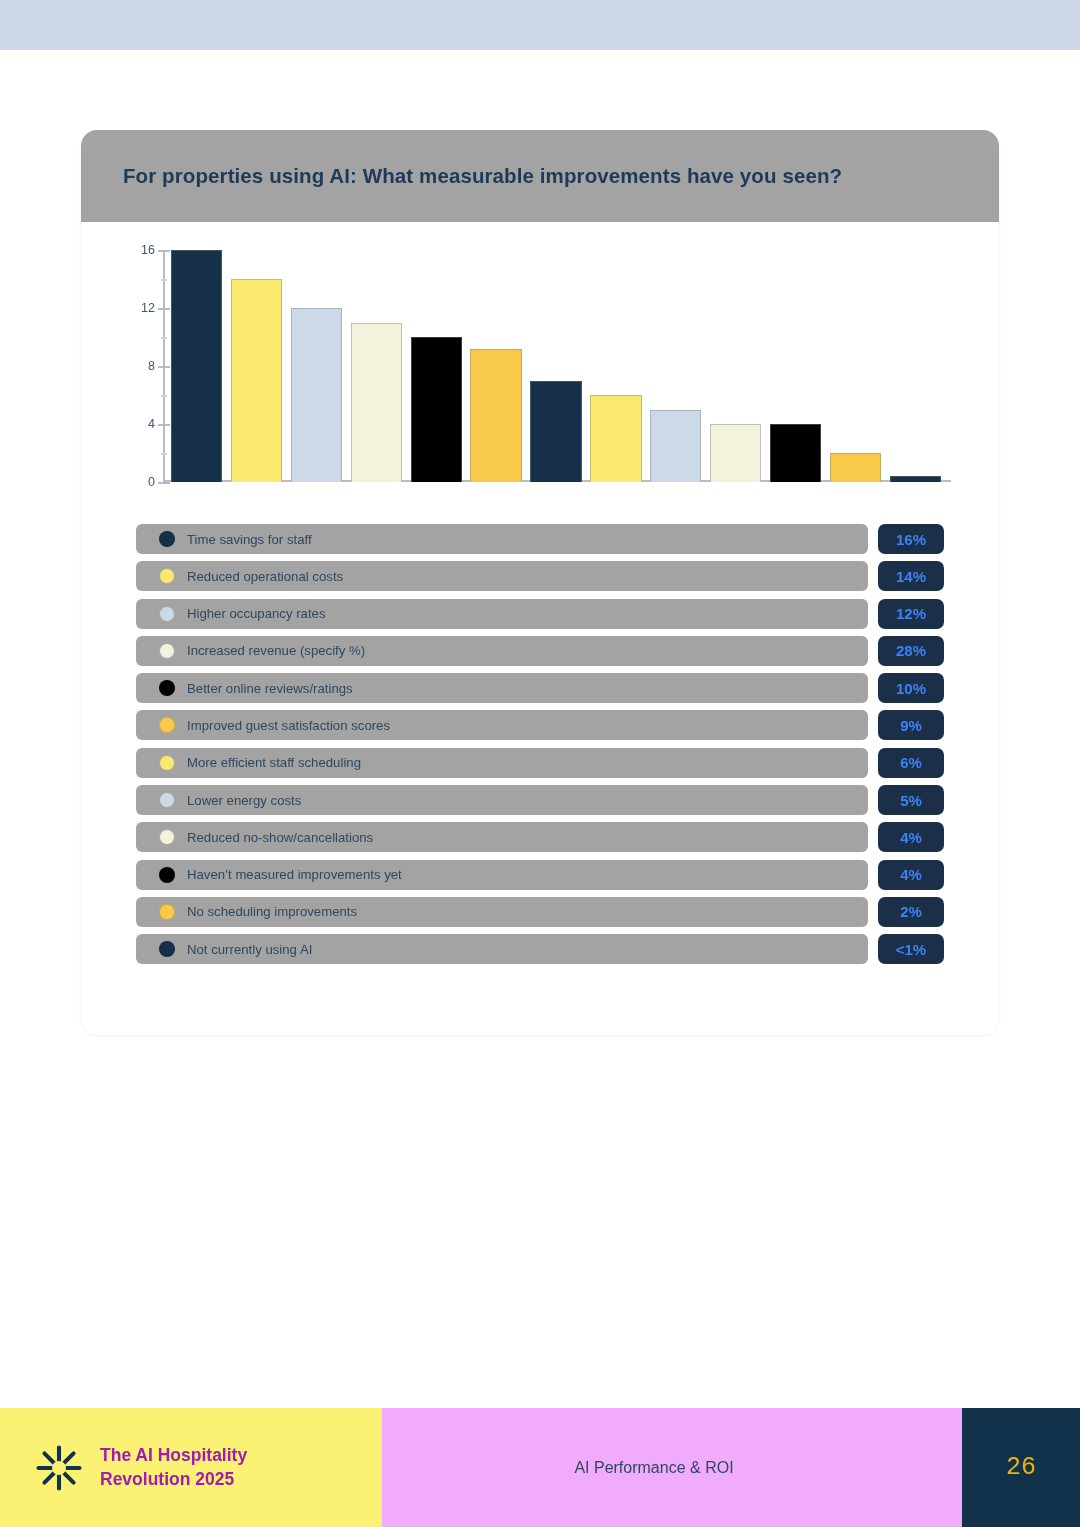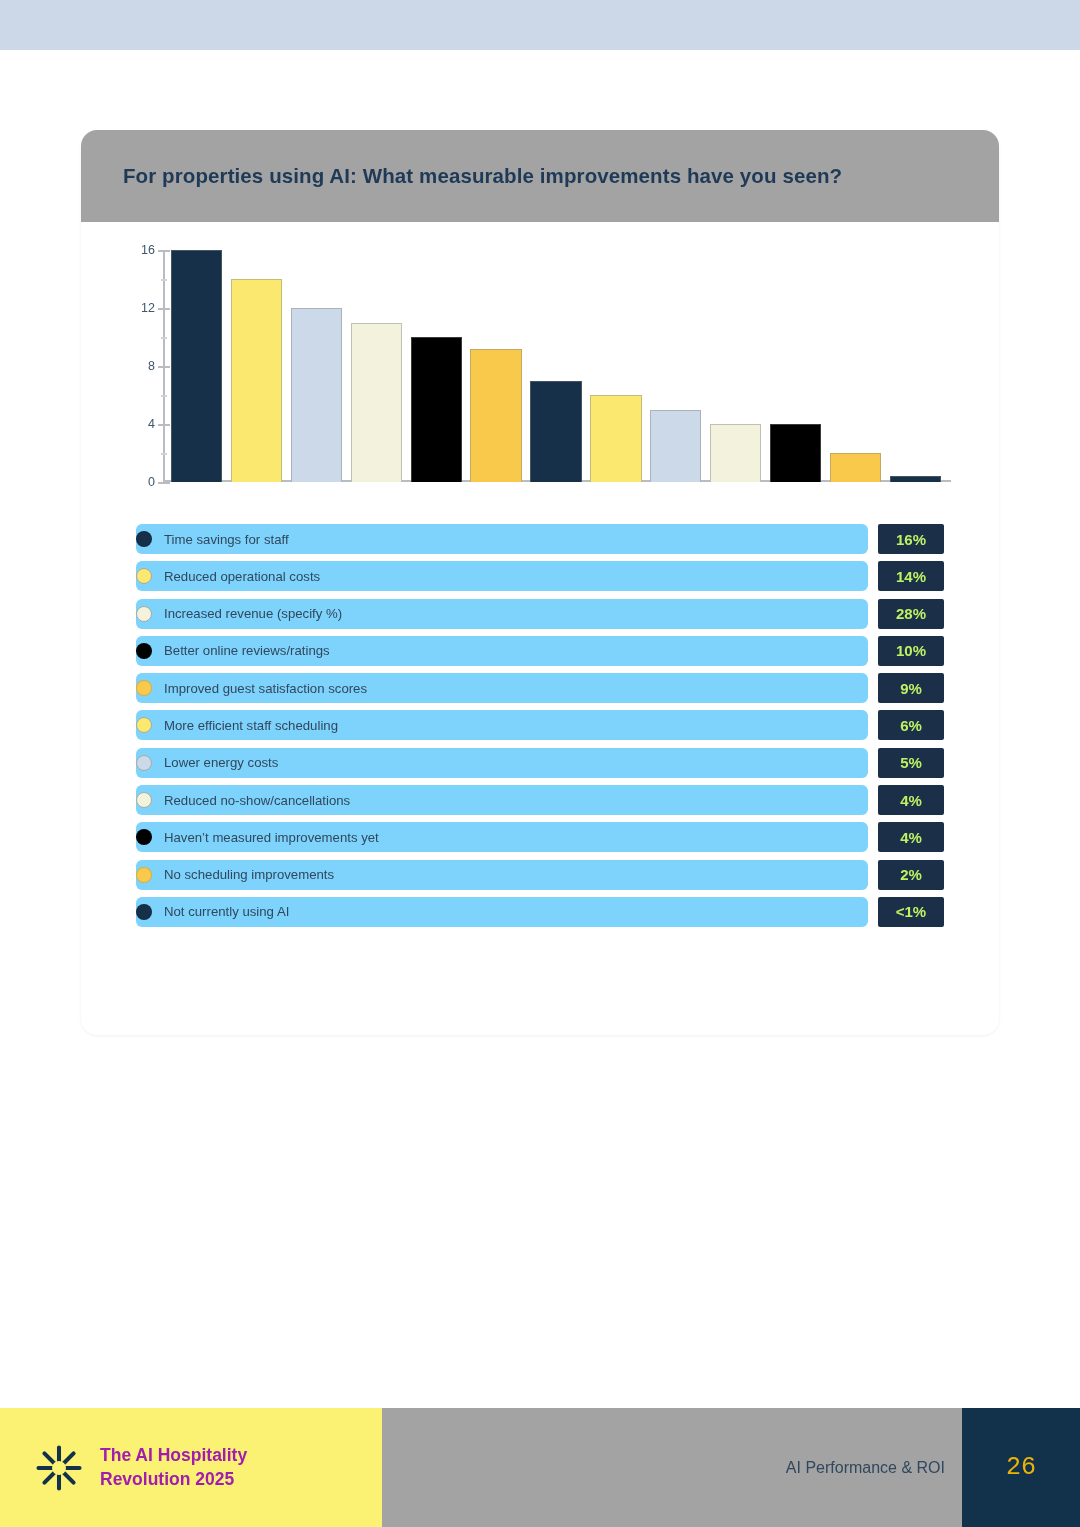--- a/index.html
+++ b/index.html
@@ -128,25 +128,25 @@
     gap: 7.3px;
   }
   .legend-row {
     display: flex;
     align-items: center;
     height: 30px;
   }
   .legend-pill {
     flex: 1 1 auto;
     height: 30px;
-    background: #7dd3fc;
+    background: #a3a3a3;
     border-radius: 6px;
     display: flex;
     align-items: center;
-    padding-left: 0;
+    padding-left: 23px;
     box-sizing: border-box;
     margin-right: 10px;
   }
   .legend-dot {
     width: 16px;
     height: 16px;
     border-radius: 50%;
     flex: 0 0 auto;
     margin-right: 12px;
     box-sizing: border-box;
@@ -154,22 +154,22 @@
   .legend-label {
     font-size: 13.2px;
     color: #31475d;
     white-space: nowrap;
   }
   .legend-badge {
     flex: 0 0 auto;
     min-width: 66px;
     height: 30px;
     background: #1b3048;
-    color: #bef264;
-    border-radius: 2px;
+    color: #3b82f6;
+    border-radius: 7px;
     font-size: 15px;
     font-weight: 700;
     display: flex;
     align-items: center;
     justify-content: center;
     box-sizing: border-box;
     padding: 8px 6px;
   }
 
   
@@ -196,25 +196,25 @@
     margin-right: 14px;
   }
   .brand-text {
     font-size: 17.5px;
     font-weight: 700;
     color: #a21caf;
     line-height: 1.32;
   }
   .footer-mid {
     flex: 1 1 auto;
-    background: #a3a3a3;
-    display: flex;
-    align-items: center;
-    justify-content: flex-end;
-    padding-right: 17px;
+    background: #f0abfc;
+    display: flex;
+    align-items: center;
+    justify-content: center;
+    padding-right: 36px;
     box-sizing: border-box;
   }
   .footer-section {
     font-size: 16px;
     color: #31475d;
   }
   .footer-page {
     width: 118px;
     background: #12314b;
     display: flex;
@@ -284,20 +284,27 @@
             <span class="legend-label">Time savings for staff</span>
           </div>
           <div class="legend-badge">16%</div>
         </div>
         <div class="legend-row">
           <div class="legend-pill">
             <span class="legend-dot" style="background: rgb(251, 232, 110); border: 1px solid rgb(169, 170, 162);"></span>
             <span class="legend-label">Reduced operational costs</span>
           </div>
           <div class="legend-badge">14%</div>
+        </div>
+        <div class="legend-row">
+          <div class="legend-pill">
+            <span class="legend-dot" style="background: rgb(203, 217, 232); border: 1px solid rgb(169, 170, 162);"></span>
+            <span class="legend-label">Higher occupancy rates</span>
+          </div>
+          <div class="legend-badge">12%</div>
         </div>
         <div class="legend-row">
           <div class="legend-pill">
             <span class="legend-dot" style="background: rgb(243, 242, 220); border: 1px solid rgb(169, 170, 162);"></span>
             <span class="legend-label">Increased revenue (specify %)</span>
           </div>
           <div class="legend-badge">28%</div>
         </div>
         <div class="legend-row">
           <div class="legend-pill">

